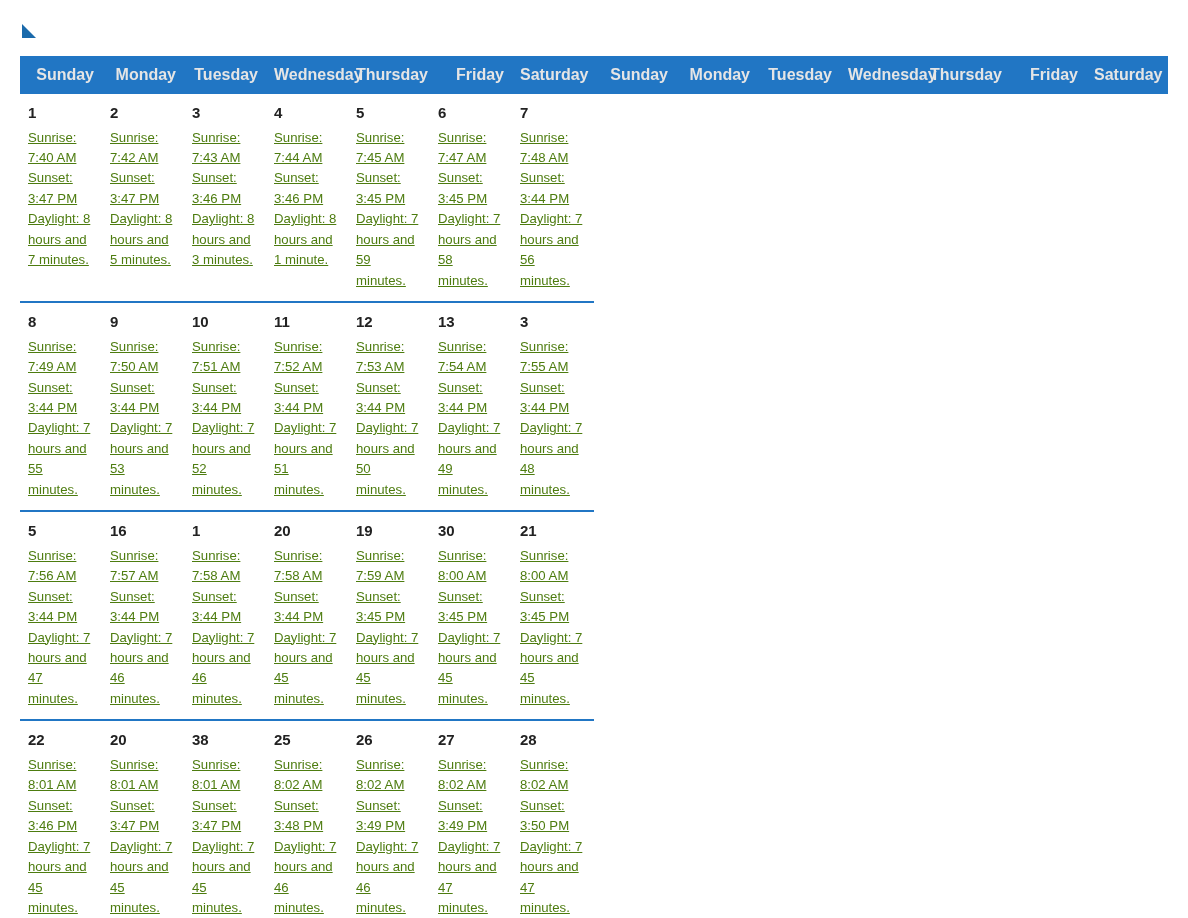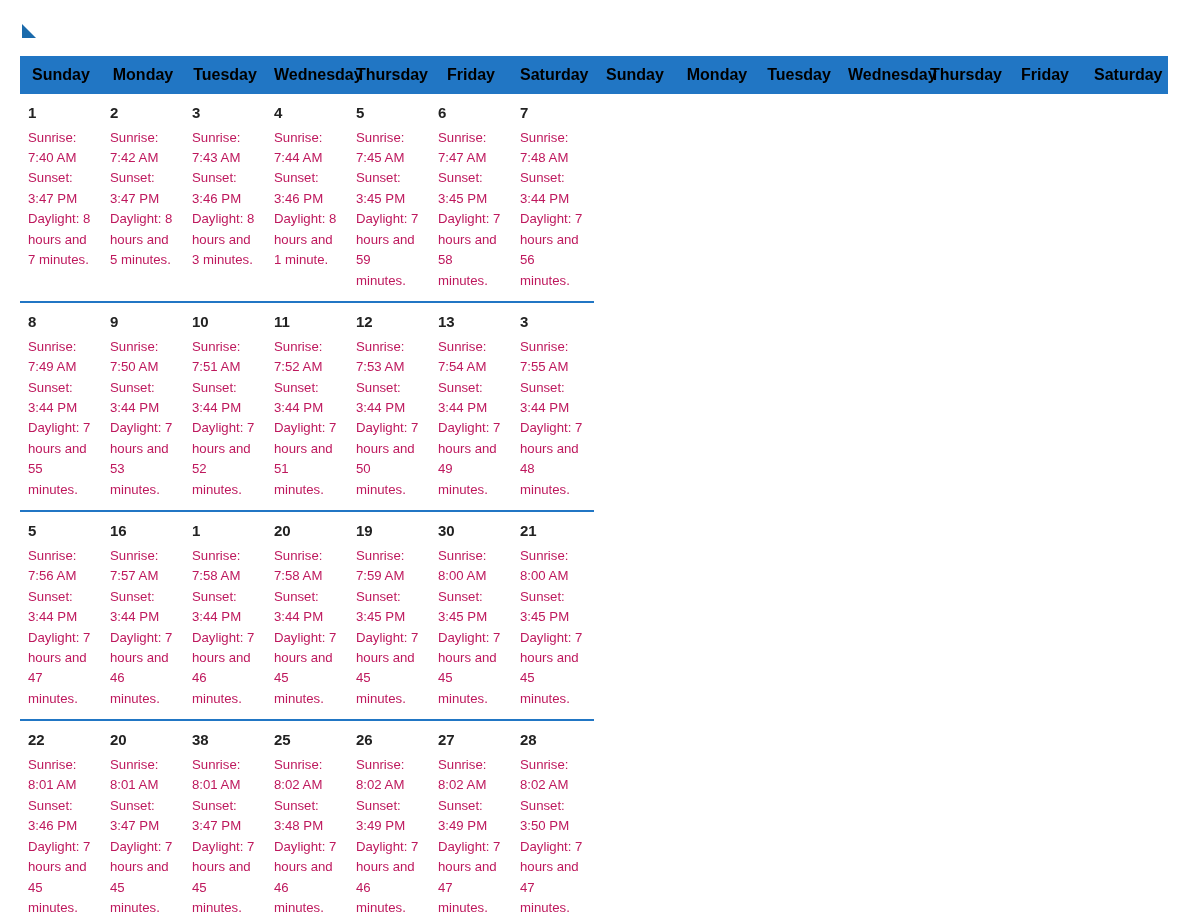--- a/index.html
+++ b/index.html
@@ -60,25 +60,25 @@
       color: #333;
       margin-top: 4px;
     }
     table {
       width: 100%;
       border-collapse: collapse;
       table-layout: fixed;
     }
     thead tr th {
       background-color: #2176c4;
-      color: #000000;
+      color: #e5e5e5;
       font-size: 16px;
       font-weight: bold;
       padding: 10px 8px;
-      text-align: center;
+      text-align: right;
       border: none;
     }
     tbody tr td {
       vertical-align: top;
       padding: 8px 8px 10px 8px;
       border-bottom: 2px solid #2176c4;
       font-size: 13.5px;
       color: #222;
       line-height: 1.5;
       background: #fff;
@@ -88,21 +88,22 @@
     }
     .day-number {
       font-size: 15px;
       font-weight: bold;
       display: block;
       margin-bottom: 3px;
     }
     .day-info {
       font-size: 13.2px;
       line-height: 1.55;
-      color: #be185d;
+      color: #4d7c0f;
+      text-decoration: underline;
     }
   </style>
 </head>
 <body>
 
 <div class="header-area">
   <div class="logo">
     <div class="logo-top">
       <span class="logo-general"></span>
       <div class="logo-triangle"></div>

